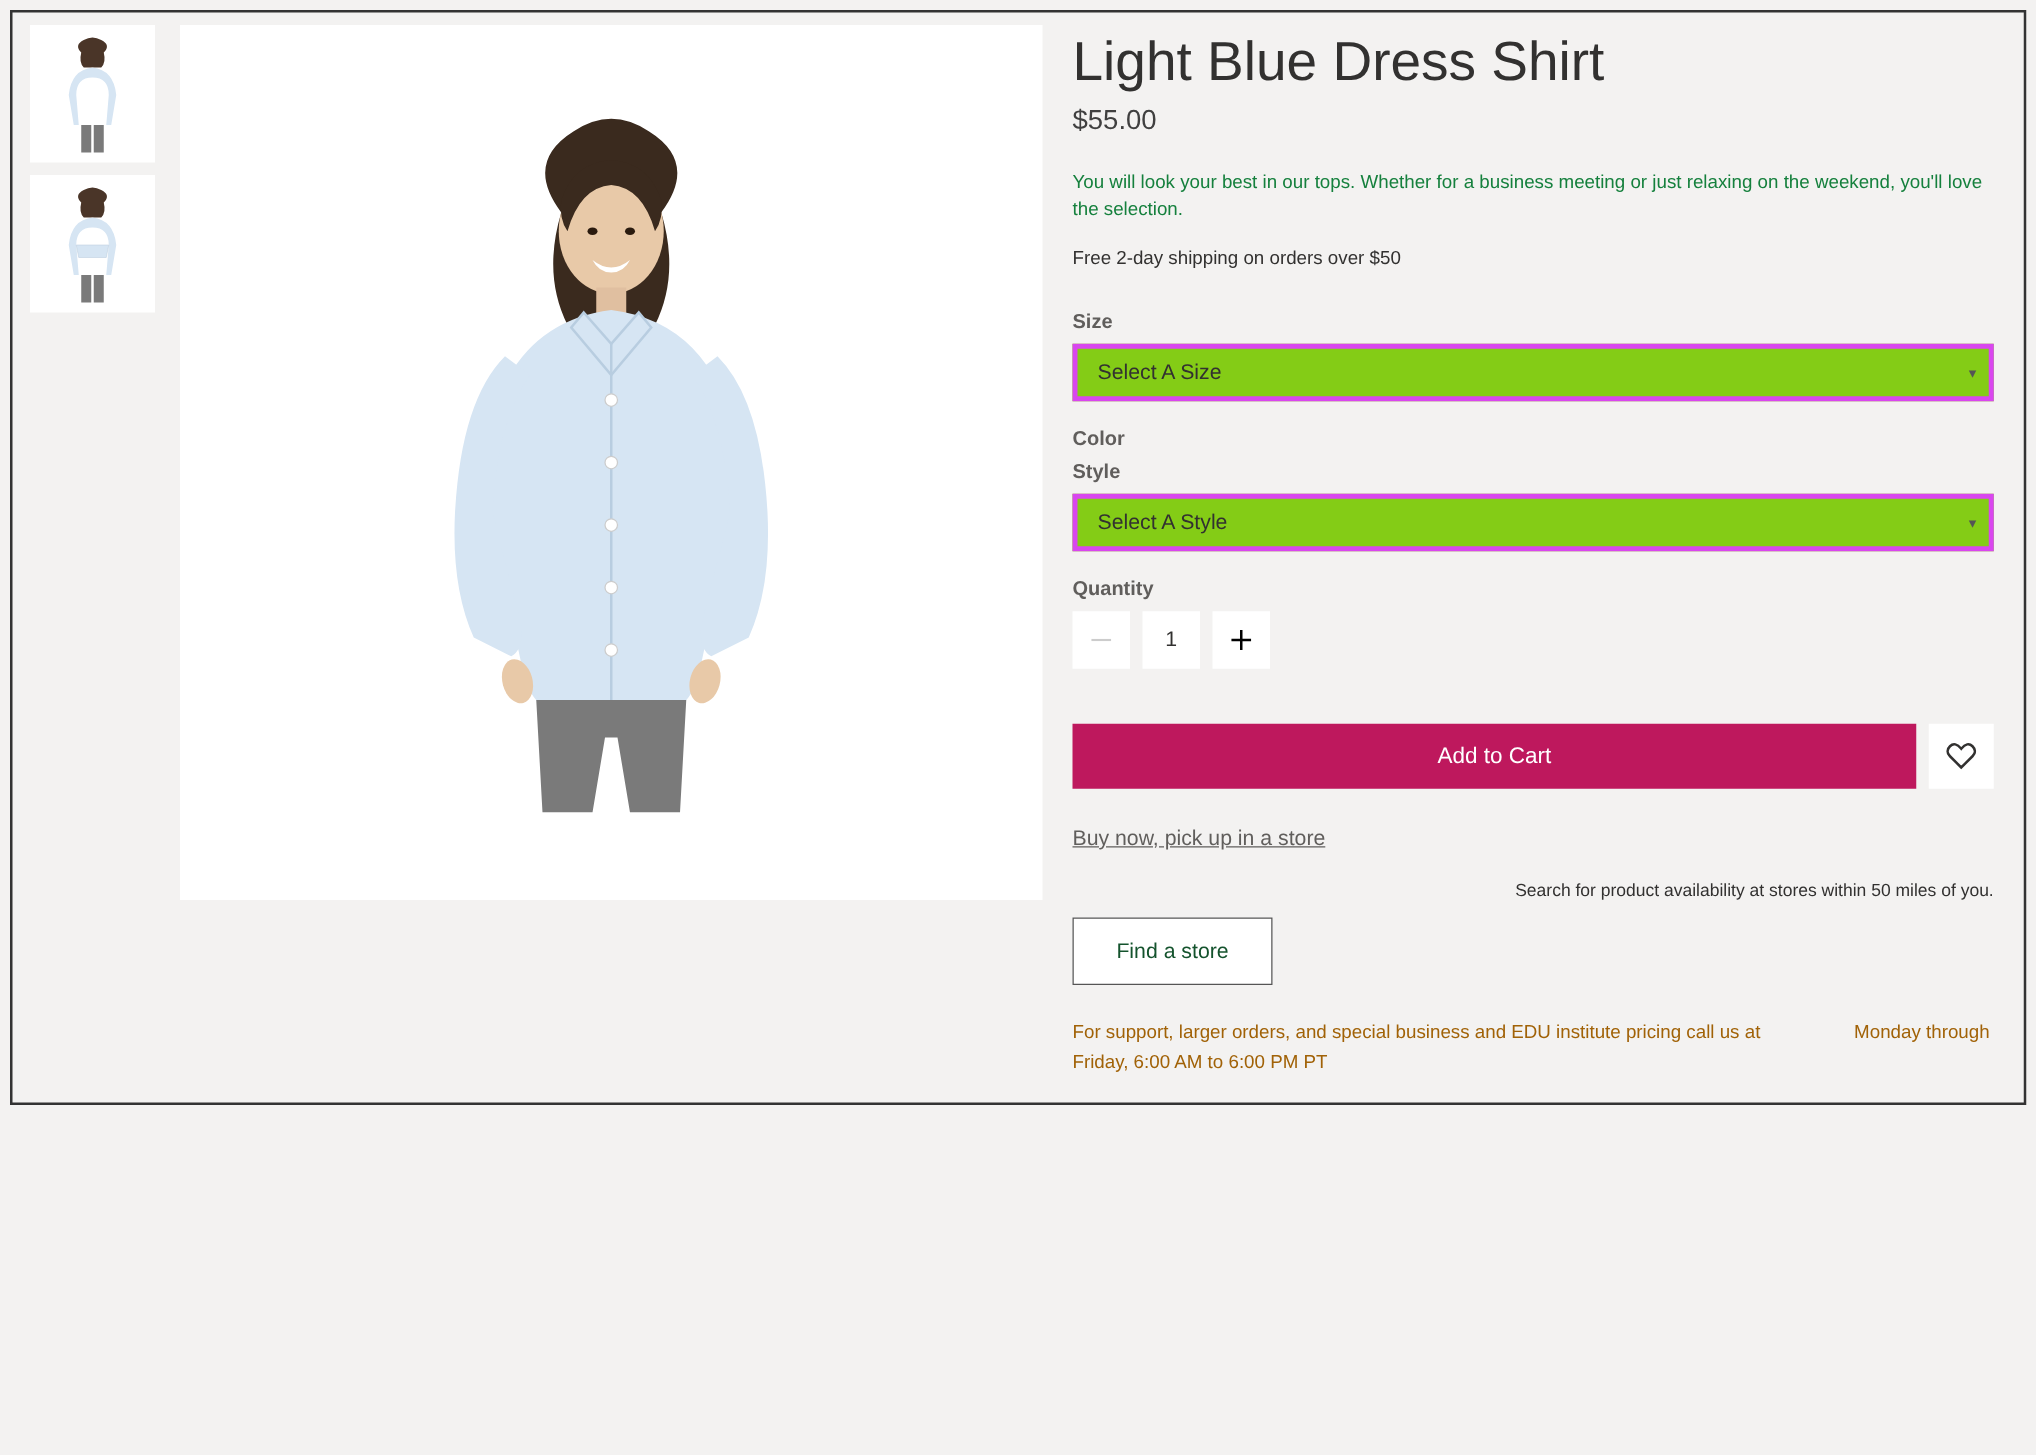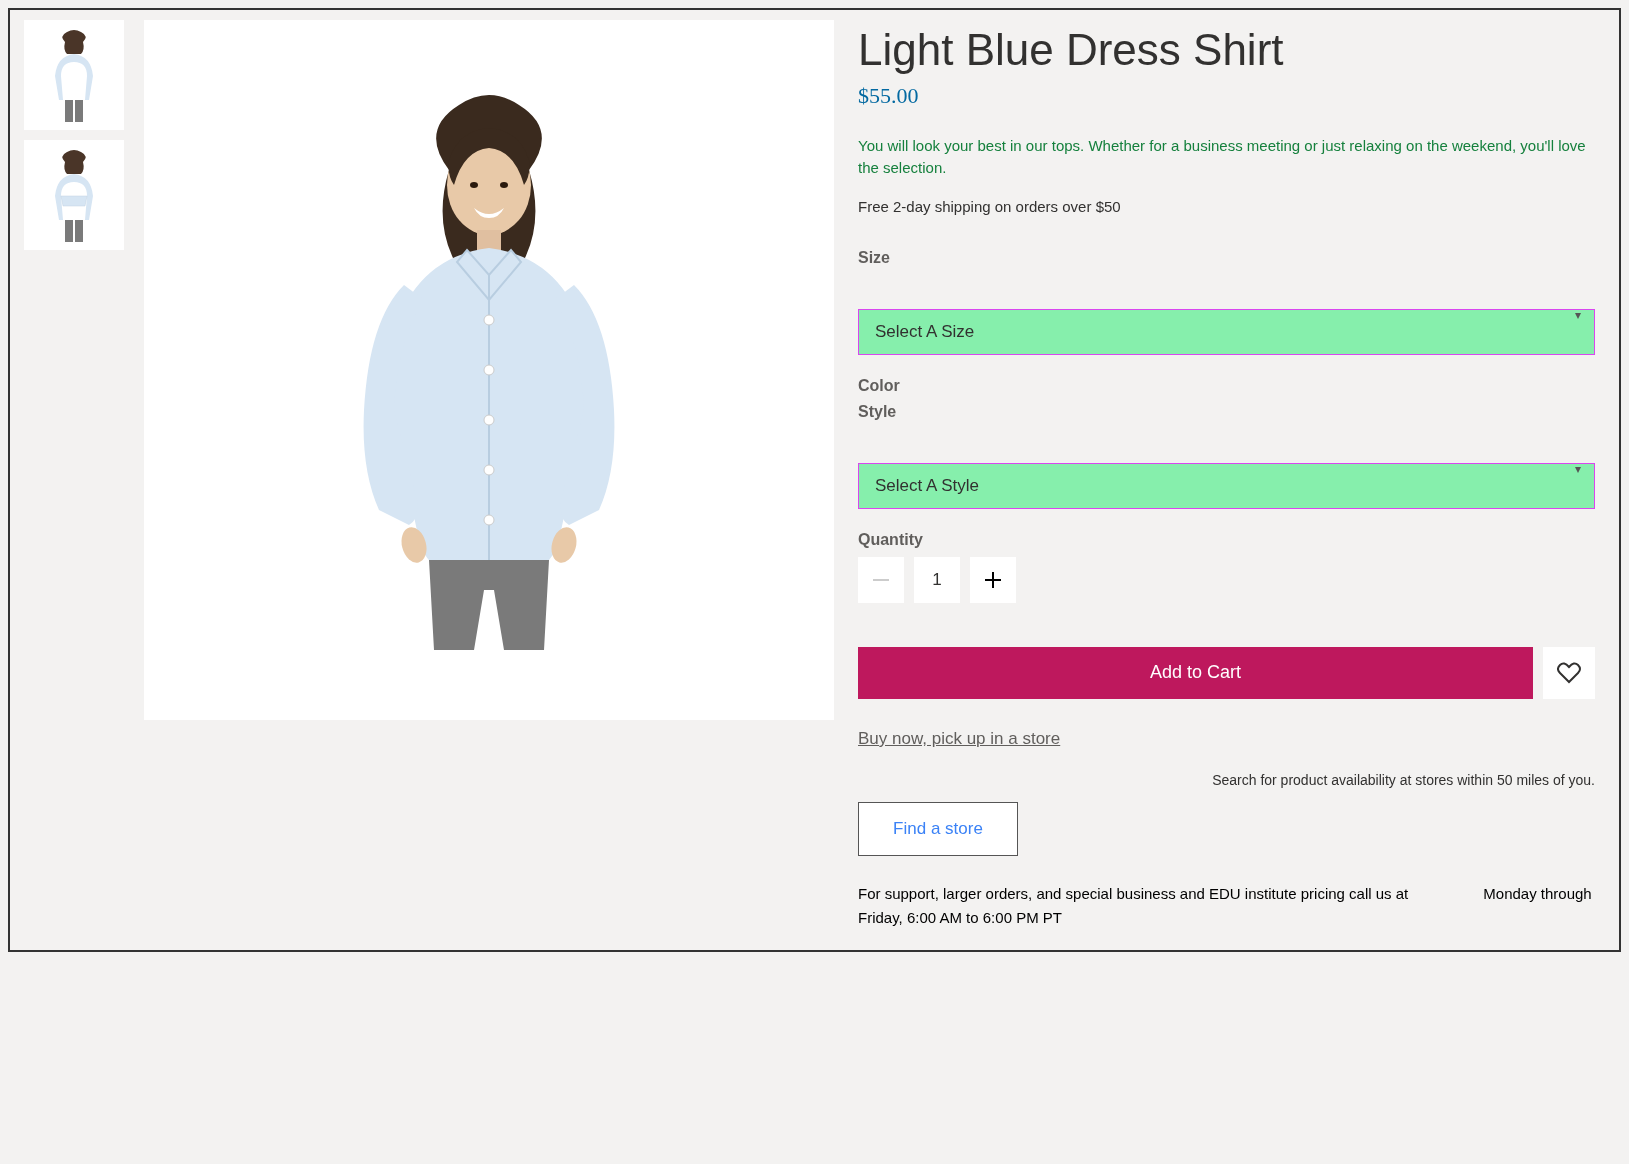--- a/index.html
+++ b/index.html
@@ -49,23 +49,22 @@
   }
   .title {
     font-size: 44px;
     font-weight: 300;
     color: #323130;
     line-height: 1.2;
     margin-bottom: 6px;
   }
   .price {
     font-size: 22px;
-    color: #0369a1;
+    color: #404040;
     margin-bottom: 26px;
-    font-family: Liberation Serif, serif;
   }
   .desc {
     font-size: 15px;
     color: #15803d;
     line-height: 1.5;
     margin-bottom: 18px;
   }
   .shipping {
     font-size: 15px;
     color: #323130;
@@ -77,29 +76,28 @@
     margin-bottom: 8px;
     font-weight: bold;
   }
   .select-wrap {
     position: relative;
     margin-bottom: 22px;
   }
   .select {
     width: 100%;
     height: 46px;
-    background: #86efac;
-    border: 1px solid #d946ef;
+    background: #84cc16;
+    border: 4px solid #d946ef;
     padding: 0 16px;
     font-size: 17px;
     color: #323130;
     appearance: none;
     -webkit-appearance: none;
     cursor: pointer;
-    margin-top: 34px;
   }
   .select-wrap::after {
     content: "▾";
     position: absolute;
     right: 14px;
     top: 50%;
     transform: translateY(-50%);
     font-size: 12px;
     color: #555;
     pointer-events: none;
@@ -157,27 +155,27 @@
     color: #323130;
     margin-bottom: 14px;
     text-align: right;
   }
   .find-store {
     width: 160px;
     height: 54px;
     background: #fff;
     border: 1px solid #555;
     font-size: 17px;
-    color: #3b82f6;
+    color: #14532d;
     cursor: pointer;
     margin-bottom: 26px;
   }
   .support {
     font-size: 15px;
-    color: #000000;
+    color: #a16207;
     line-height: 1.6;
   }
 </style>
 </head>
 <body>
 
 <div class="frame">
 
   <div class="thumbs">
     <div class="thumb">

